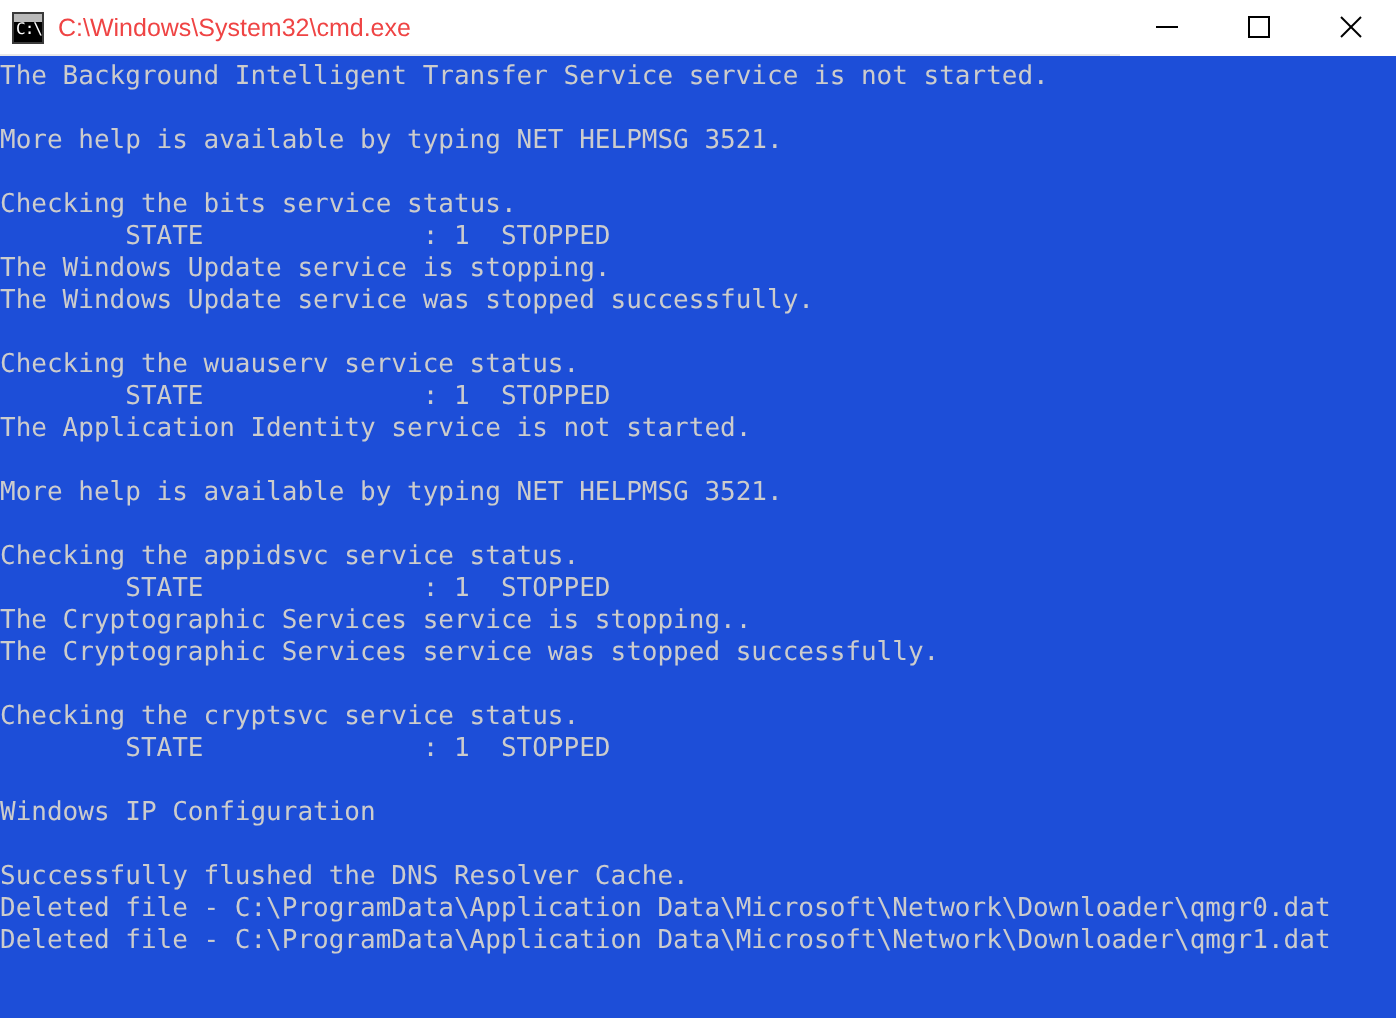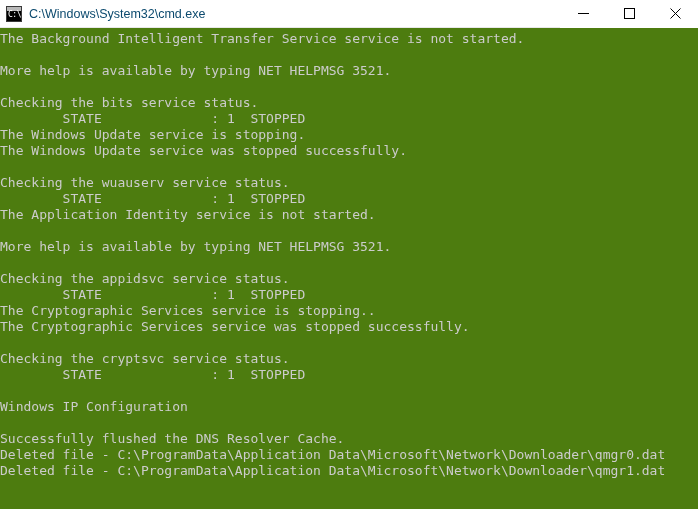--- a/index.html
+++ b/index.html
@@ -70,21 +70,21 @@
     color: #ffffff;
     font-family: "DejaVu Sans Mono", monospace;
     font-size: 8px;
     line-height: 10px;
     letter-spacing: -0.5px;
   }
 
   #titlebar-title {
     font-family: "Liberation Sans", sans-serif;
     font-size: 12.5px;
-    color: #0c4a6e;
+    color: #ef4444;
     white-space: nowrap;
     overflow: hidden;
     text-overflow: ellipsis;
     line-height: 28px;
   }
 
   #window-controls {
     display: flex;
     flex: 0 0 auto;
     height: 28px;
@@ -97,21 +97,21 @@
     justify-content: center;
     background: #ffffff;
     border: none;
     padding: 0;
   }
   .win-btn svg { display: block; }
 
   
   #console {
     flex: 1 1 auto;
-    background: #4d7c0f;
+    background: #1d4ed8;
     overflow: hidden;
     position: relative;
   }
 
   #console-text {
     margin: 0;
     padding: 0;
     color: #cccccc;
     font-family: "DejaVu Sans Mono", monospace;
     font-size: 13px;

